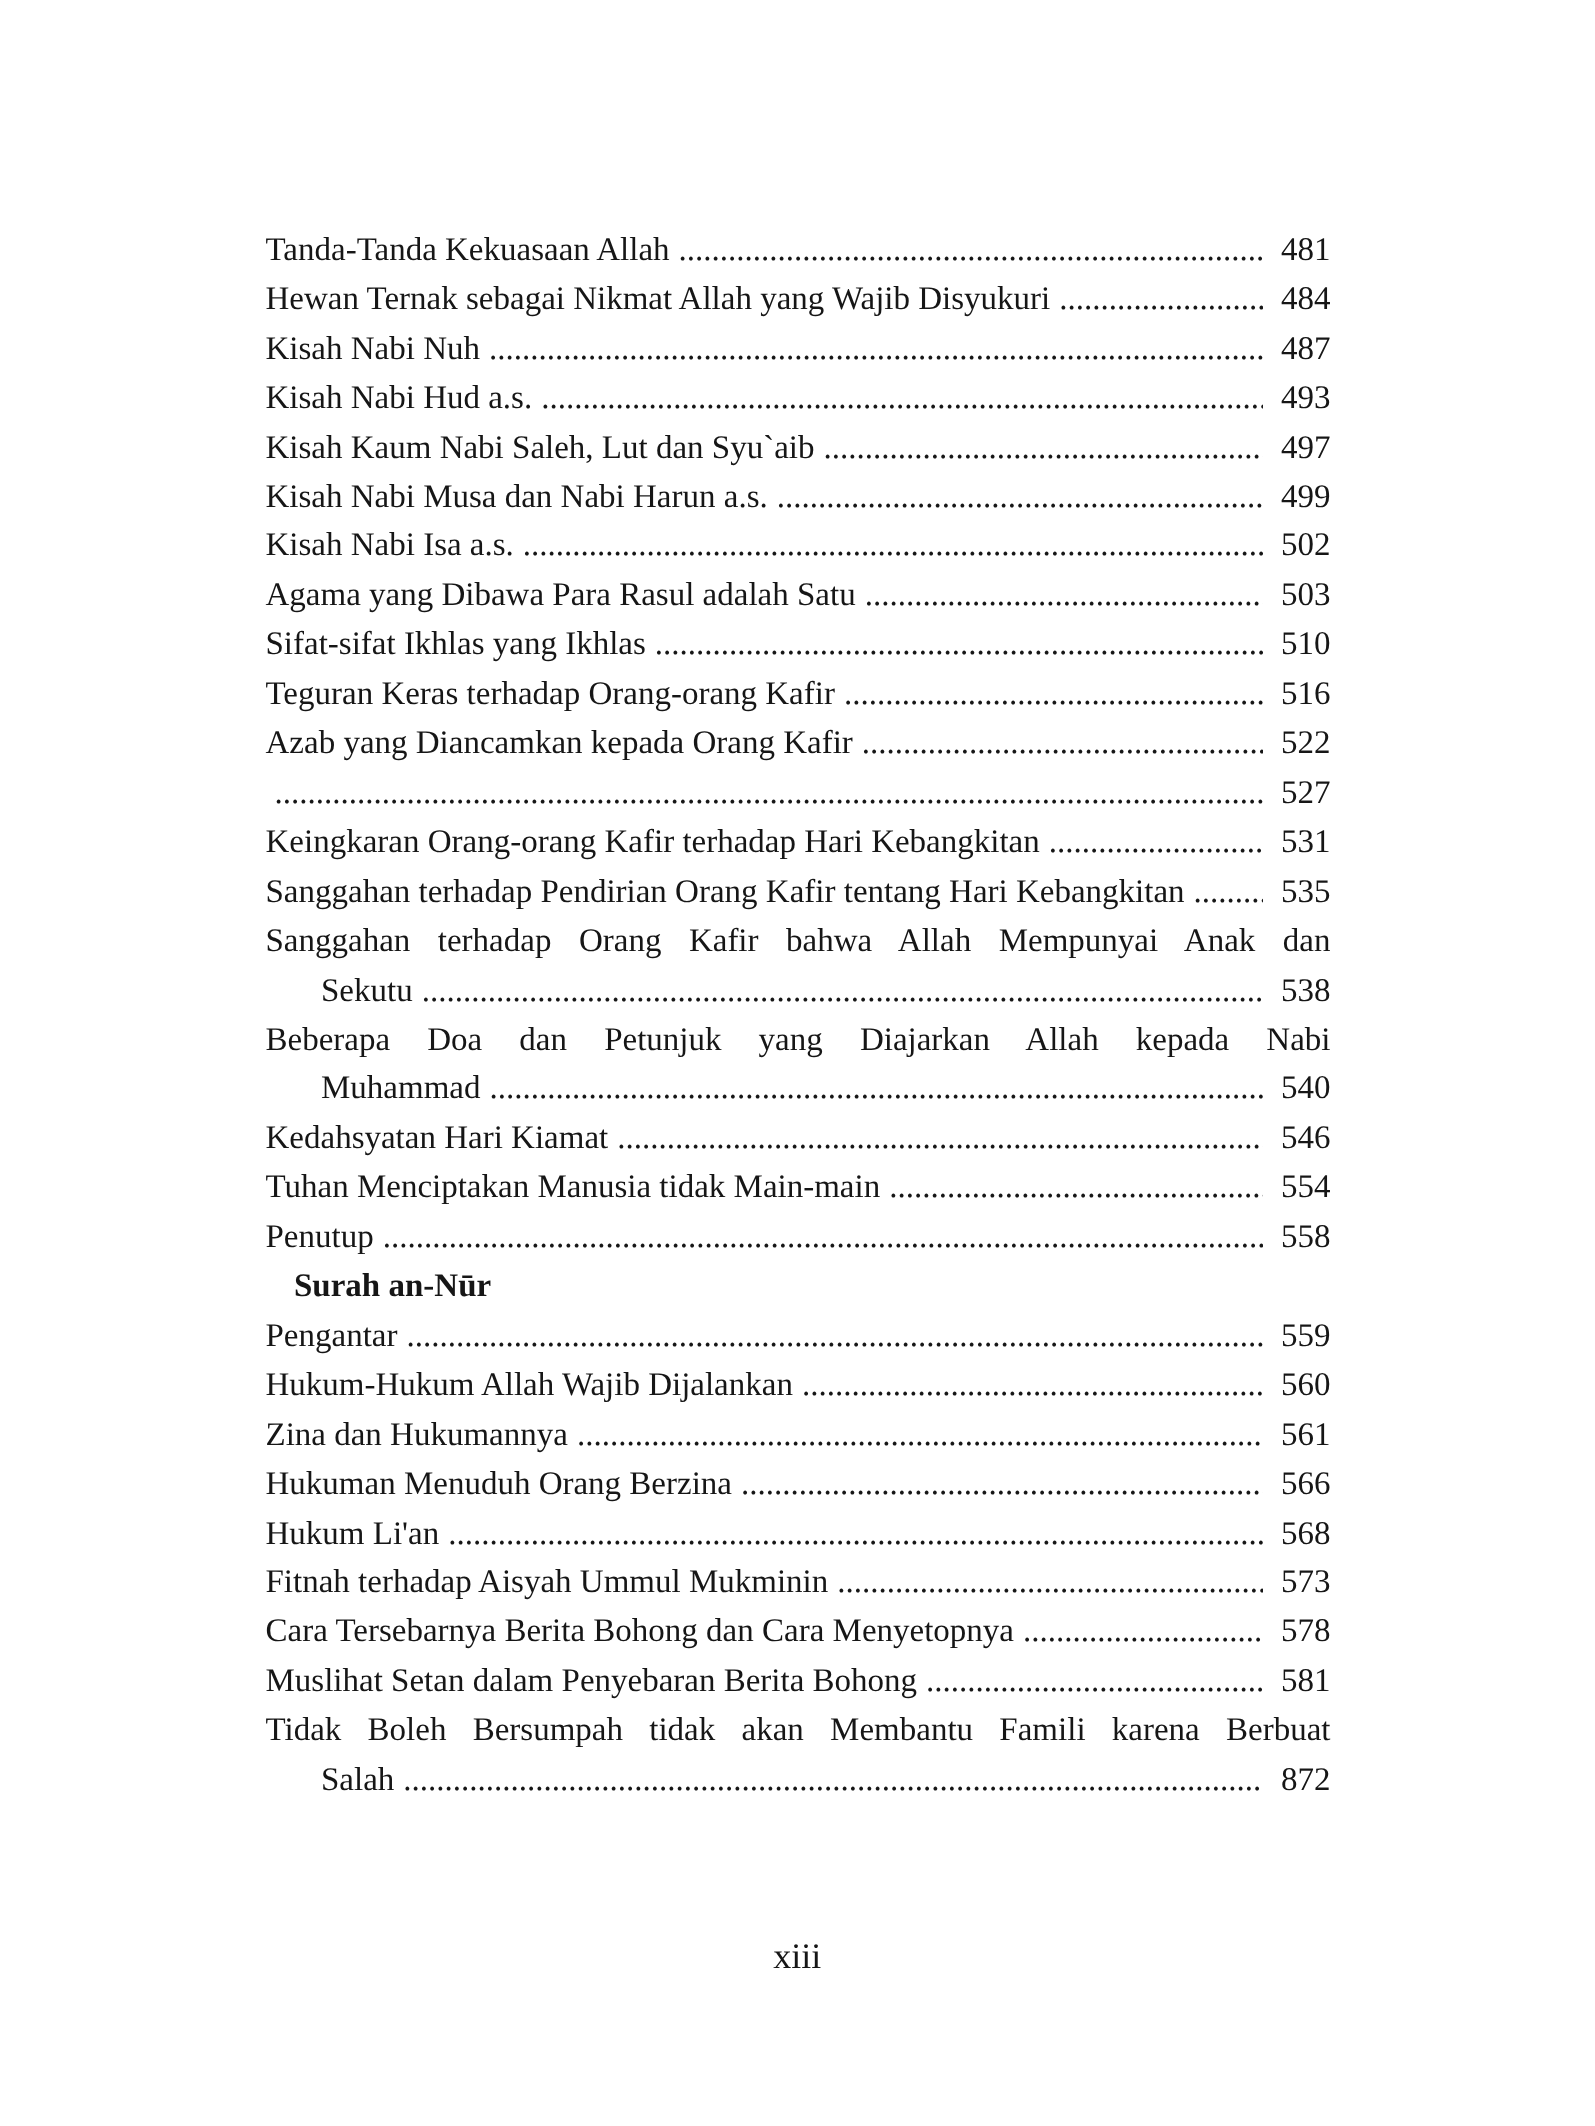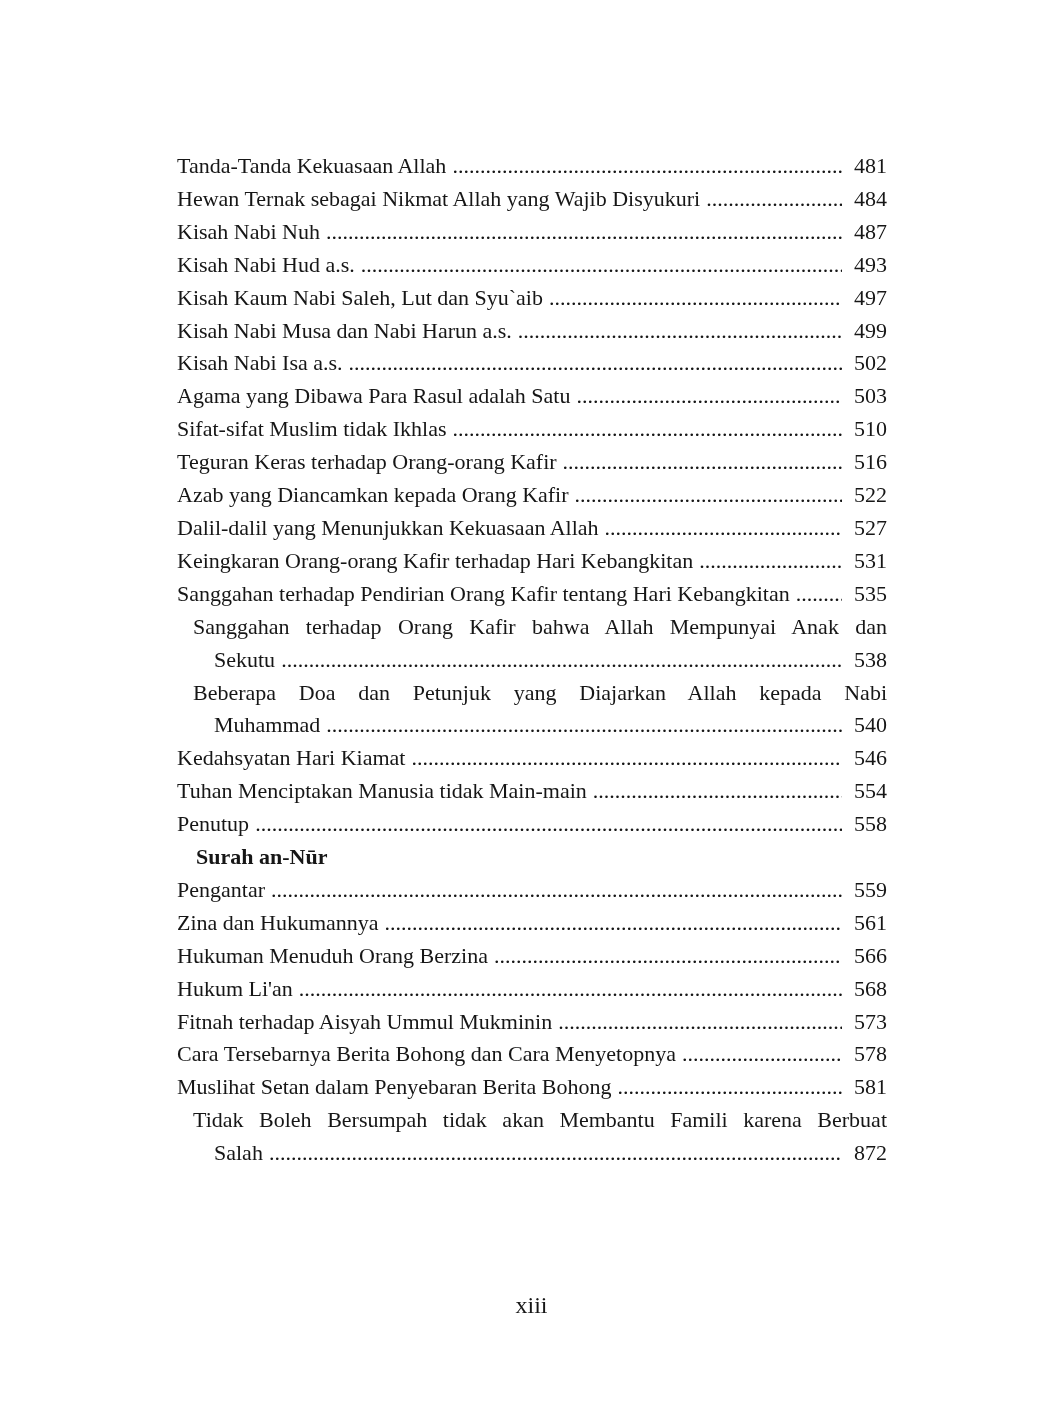--- a/index.html
+++ b/index.html
@@ -36,21 +36,20 @@
     content: "...................................................................................................................................................................................................................................";
   }
   .pagenum {
     white-space: nowrap;
     min-width: 40px;
     text-align: right;
   }
   .line1 {
     text-align: justify;
     text-align-last: justify;
-    margin-left: 16px;
   }
   .cont { padding-left: 37px; }
   .heading { font-weight: bold; margin-left: 19px; }
   .page-footer {
     position: absolute;
     left: 0;
     right: 0;
     top: 1292px;
     text-align: center;
     font-size: 24px;
@@ -103,40 +102,39 @@
     <span class="pagenum">502</span>
   </div>
 
   <div class="row">
     <span class="title">Agama yang Dibawa Para Rasul adalah Satu</span>
     <span class="leader"></span>
     <span class="pagenum">503</span>
   </div>
 
   <div class="row">
-    <span class="title">Sifat-sifat Muslim tidak Ikhlas</span>
+    <span class="title">Sifat-sifat Ikhlas yang Ikhlas</span>
     <span class="leader"></span>
     <span class="pagenum">510</span>
   </div>
 
 
   <div class="row">
     <span class="title">Teguran Keras terhadap Orang-orang Kafir</span>
     <span class="leader"></span>
     <span class="pagenum">516</span>
   </div>
 
   <div class="row">
     <span class="title">Azab yang Diancamkan kepada Orang Kafir</span>
     <span class="leader"></span>
     <span class="pagenum">522</span>
   </div>
 
   <div class="row">
-    <span class="title">Dalil-dalil yang Menunjukkan Kekuasaan Allah</span>
     <span class="leader"></span>
     <span class="pagenum">527</span>
   </div>
 
   <div class="row">
     <span class="title">Keingkaran Orang-orang Kafir terhadap Hari Kebangkitan</span>
     <span class="leader"></span>
     <span class="pagenum">531</span>
   </div>
 
@@ -183,20 +181,25 @@
   </div>
 
   <div class="heading">Surah an-Nūr</div>
 
   <div class="row">
     <span class="title">Pengantar</span>
     <span class="leader"></span>
     <span class="pagenum">559</span>
   </div>
 
+  <div class="row">
+    <span class="title">Hukum-Hukum Allah Wajib Dijalankan</span>
+    <span class="leader"></span>
+    <span class="pagenum">560</span>
+  </div>
 
   <div class="row">
     <span class="title">Zina dan Hukumannya</span>
     <span class="leader"></span>
     <span class="pagenum">561</span>
   </div>
 
   <div class="row">
     <span class="title">Hukuman Menuduh Orang Berzina</span>
     <span class="leader"></span>

